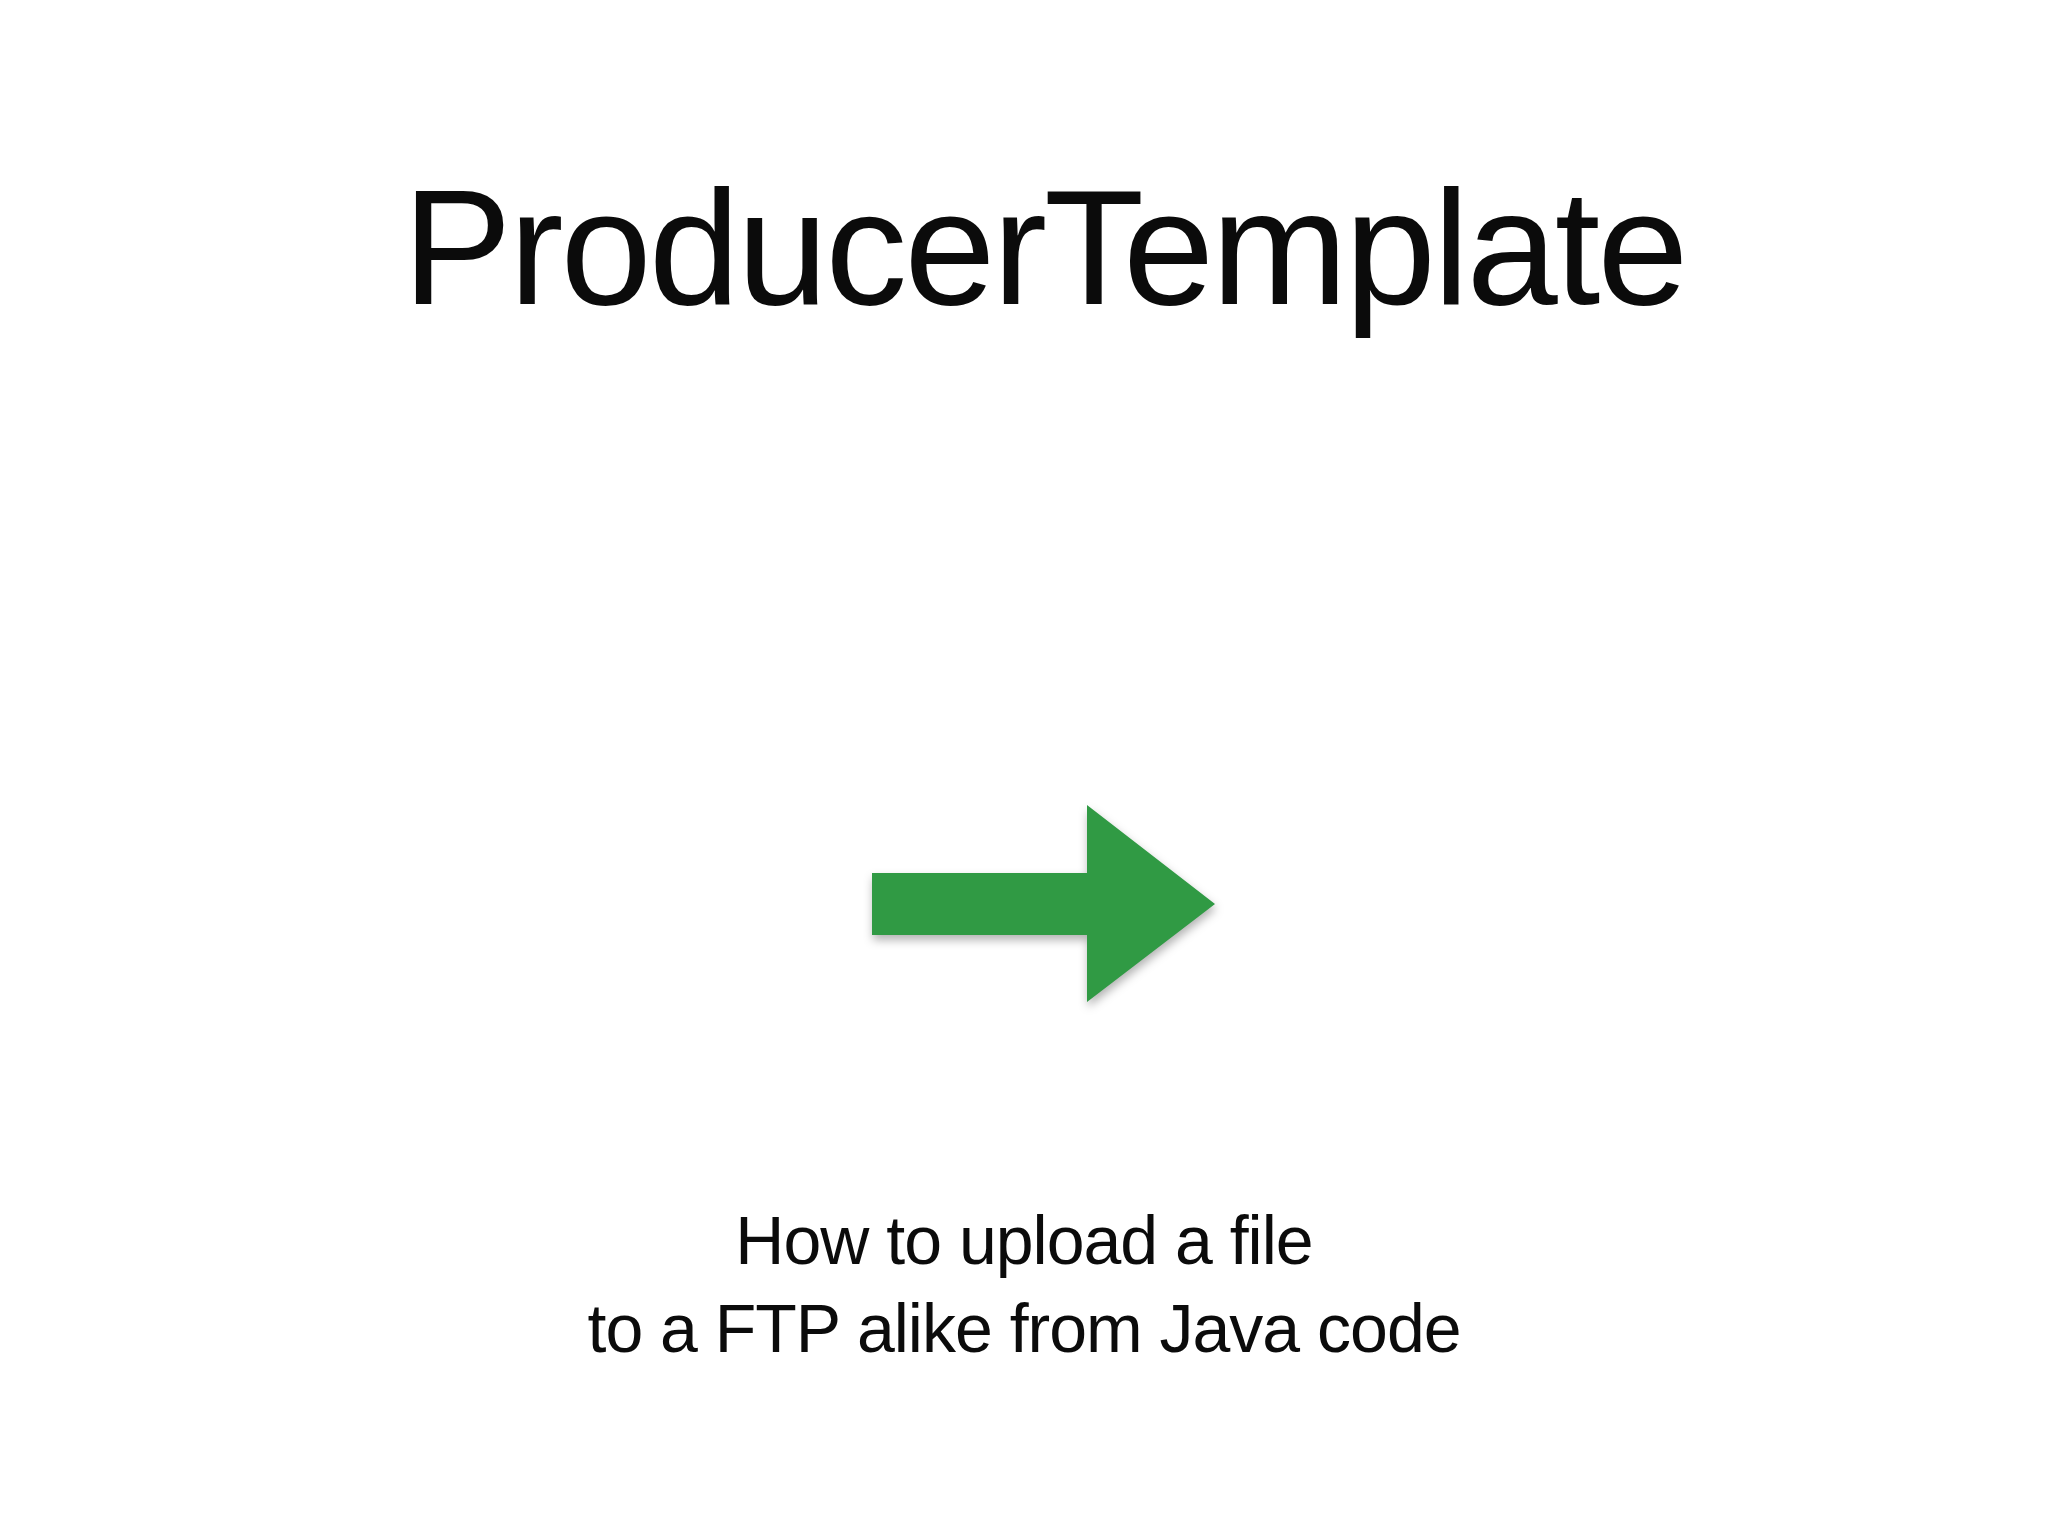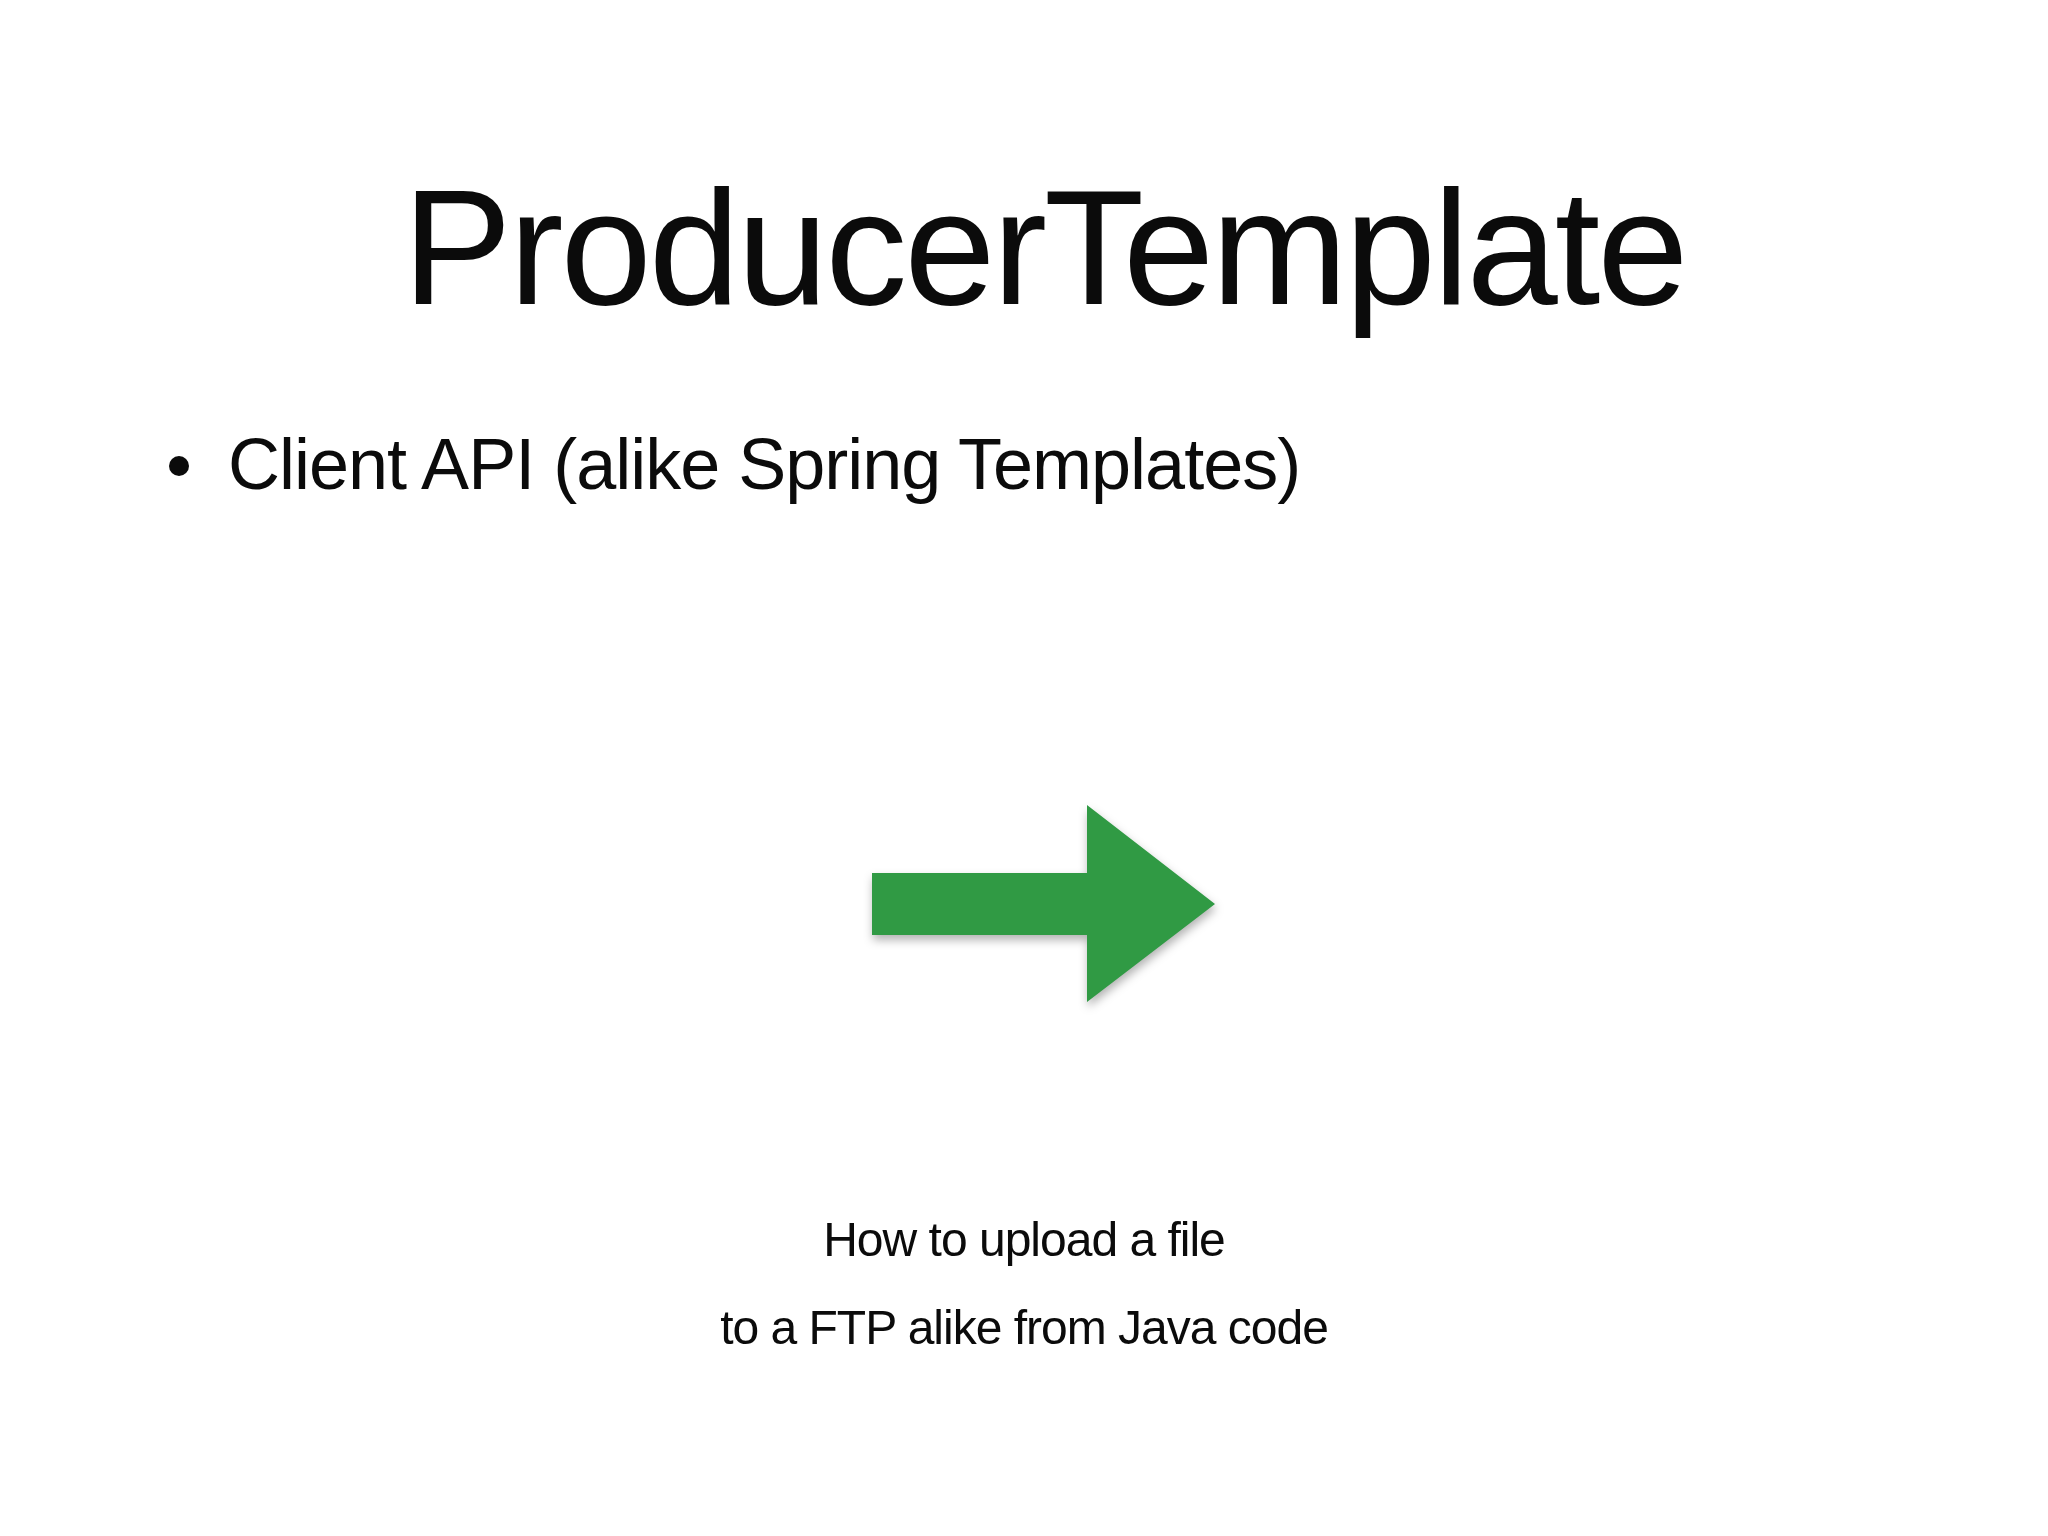--- a/index.html
+++ b/index.html
@@ -83,37 +83,33 @@
   }
   .arrow-shape {
     fill: var(--arrow-green, #309a44);
   }
   .caption {
     position: absolute;
     top: 1196px;
     left: 0;
     right: 0;
     text-align: center;
-    font-size: 48px;
+    font-size: 68px;
     font-weight: 300;
     letter-spacing: -1px;
     line-height: 88px;
   }
 </style>
 </head>
 <body>
 
 <div class="slide">
 
   <h1 class="title">ProducerTemplate</h1>
 
-  <div class="bullet-row">
-    <span class="bullet-dot"></span>
-    <span class="bullet-text">Client API (alike Spring Templates)</span>
-  </div>
 
 
   <svg class="arrow" viewBox="0 0 343 197" xmlns="http://www.w3.org/2000/svg" aria-hidden="true">
     <polygon class="arrow-shape" points="0,68 215,68 215,0 343,99 215,197 215,130 0,130"></polygon>
   </svg>
 
 
   <div class="caption">
     <div>How to upload a file</div>
     <div>to a FTP alike from Java code</div>

